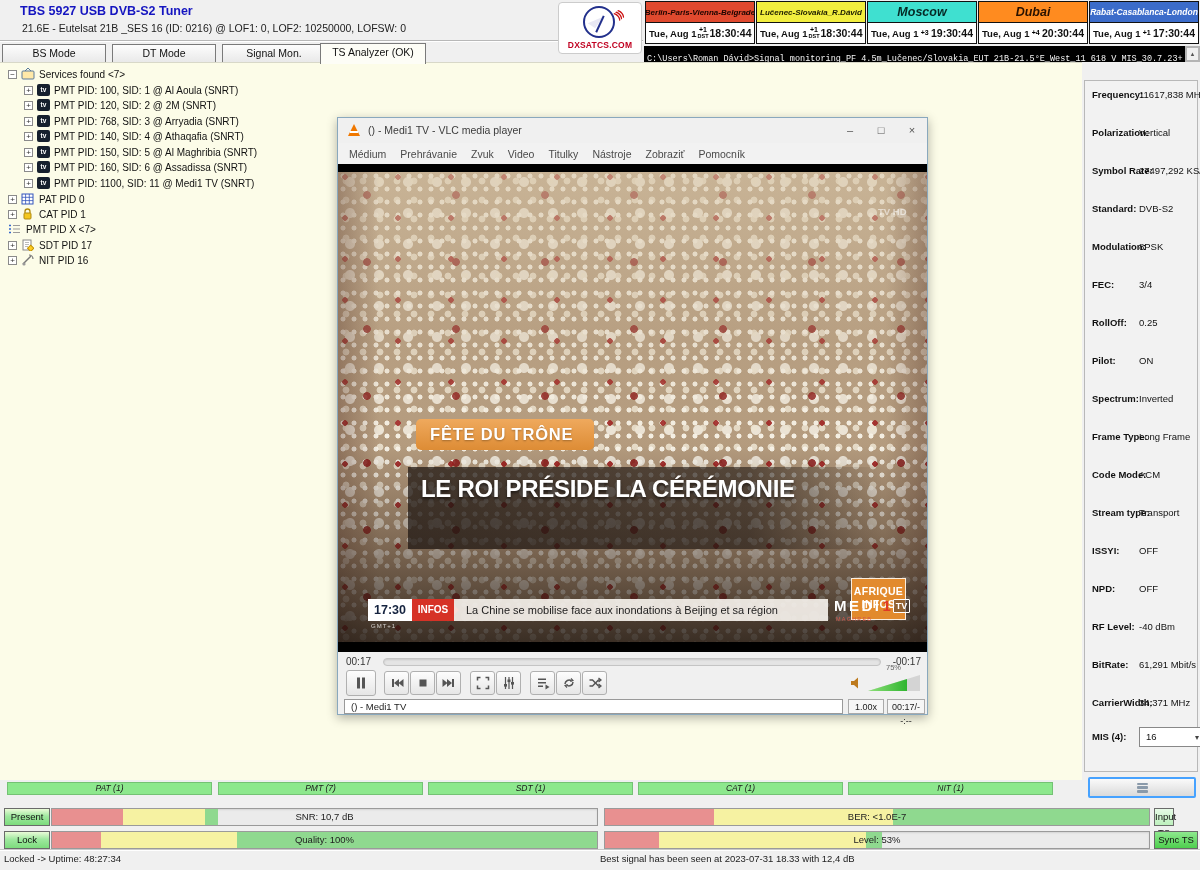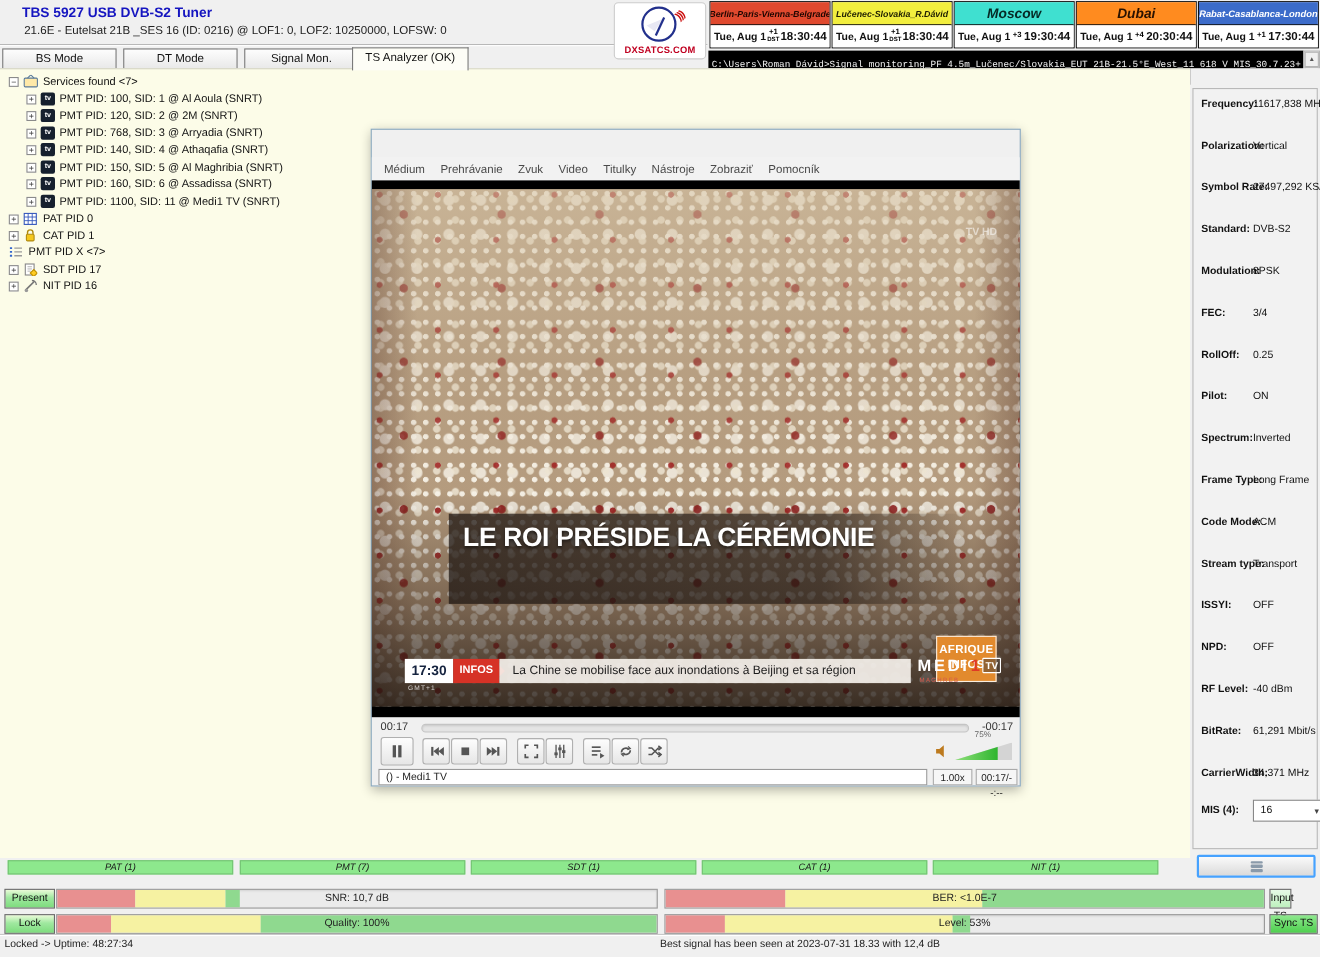--- a/index.html
+++ b/index.html
@@ -380,34 +380,42 @@
         <span class="plabel">CarrierWidth:</span>
         <span class="pvalue">34,371 MHz</span>
       </div>
     <div class="prow" style="top:650px">
       <span class="plabel">MIS (4):</span>
       <span class="mis-select"><span>16</span><span class="mis-chev">▾</span></span>
     </div>
   </div>
 
   <div class="vlc">
+    <div class="vlc-titlebar">
+      <span class="vlc-cone"></span>
+      <span class="vlc-title">() - Medi1 TV - VLC media player</span>
+      <span class="wbtn" style="right:62px">–</span>
+      <span class="wbtn" style="right:31px">□</span>
+      <span class="wbtn" style="right:0">×</span>
+    </div>
     <div class="vlc-menubar">
       <span class="mitem">Médium</span>
       <span class="mitem">Prehrávanie</span>
       <span class="mitem">Zvuk</span>
       <span class="mitem">Video</span>
       <span class="mitem">Titulky</span>
       <span class="mitem">Nástroje</span>
       <span class="mitem">Zobraziť</span>
       <span class="mitem">Pomocník</span>
     </div>
 
     <div class="video">
       <div class="photo"></div>
       <div class="tvhd">TV HD</div>
+      <div class="fete">FÊTE DU TRÔNE</div>
       <div class="headline">
         <div class="hl">LE ROI PRÉSIDE LA CÉRÉMONIE</div>
       </div>
       <div class="afrique">
         <div>AFRIQUE</div>
         <div>INFOS</div>
       </div>
       <div class="tk-time">17:30</div>
       <div class="tk-gmt">GMT+1</div>
       <div class="tk-infos">INFOS</div>

